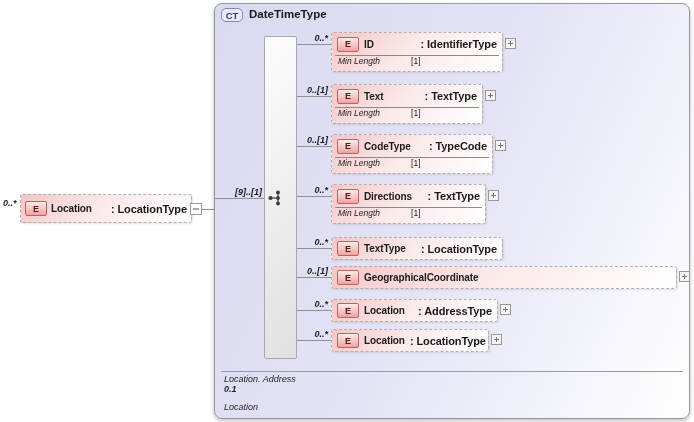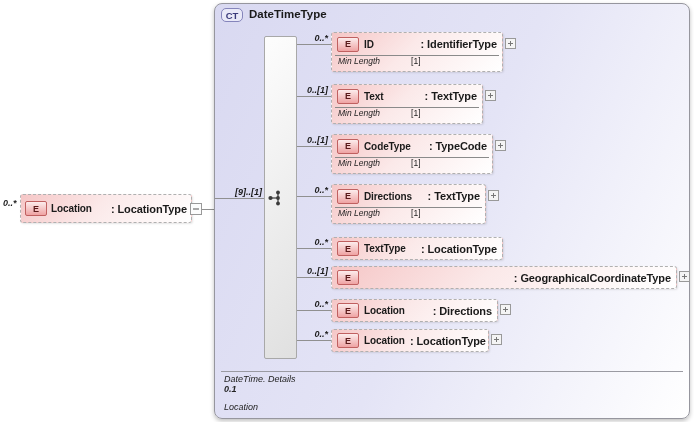--- a/index.html
+++ b/index.html
@@ -171,36 +171,36 @@
         <span class="elem-name">TextType</span>
         <span class="elem-type">: LocationType</span>
       </div>
     </div>
 
     <div class="hline" style="left:82px;top:273px;width:34px;"></div>
     <div class="card-label right" style="left:56px;top:262px;width:57px;">0..[1]</div>
     <div class="elem-box single" style="left:116px;top:262px;width:346px;height:23px;">
       <div class="elem-main">
         <span class="e-icon">E</span>
-        <span class="elem-type">: GeographicalCoordinateType</span>
+        <span class="elem-name">GeographicalCoordinate</span>
       </div>
     </div>
     <svg class="plus-btn" style="left:464px;top:267px;" width="11" height="11" viewBox="0 0 11 11">
       <rect x="0.5" y="0.5" width="10" height="10" fill="#f4f4f4" stroke="#999999"></rect>
       <line x1="3" y1="5.5" x2="8" y2="5.5" stroke="#777777"></line>
         <line x1="5.5" y1="3" x2="5.5" y2="8" stroke="#777777"></line>
     </svg>
 
     <div class="hline" style="left:82px;top:306px;width:34px;"></div>
     <div class="card-label right" style="left:56px;top:295px;width:57px;">0..*</div>
     <div class="elem-box single" style="left:116px;top:295px;width:167px;height:23px;">
       <div class="elem-main">
         <span class="e-icon">E</span>
         <span class="elem-name">Location</span>
-        <span class="elem-type">: Directions</span>
+        <span class="elem-type">: AddressType</span>
       </div>
     </div>
     <svg class="plus-btn" style="left:285px;top:300px;" width="11" height="11" viewBox="0 0 11 11">
       <rect x="0.5" y="0.5" width="10" height="10" fill="#f4f4f4" stroke="#999999"></rect>
       <line x1="3" y1="5.5" x2="8" y2="5.5" stroke="#777777"></line>
         <line x1="5.5" y1="3" x2="5.5" y2="8" stroke="#777777"></line>
     </svg>
 
     <div class="hline" style="left:82px;top:336px;width:34px;"></div>
     <div class="card-label right" style="left:56px;top:325px;width:57px;">0..*</div>
@@ -211,18 +211,18 @@
         <span class="elem-type">: LocationType</span>
       </div>
     </div>
     <svg class="plus-btn" style="left:276px;top:330px;" width="11" height="11" viewBox="0 0 11 11">
       <rect x="0.5" y="0.5" width="10" height="10" fill="#f4f4f4" stroke="#999999"></rect>
       <line x1="3" y1="5.5" x2="8" y2="5.5" stroke="#777777"></line>
         <line x1="5.5" y1="3" x2="5.5" y2="8" stroke="#777777"></line>
     </svg>
 
     <div class="footer-sep"></div>
-    <div class="footer-text" style="top:370px;">DateTime. Details</div>
+    <div class="footer-text" style="top:370px;">Location. Address</div>
     <div class="footer-text" style="top:380px;font-weight:bold;">0.1</div>
     <div class="footer-text" style="top:398px;">Location</div>
   </div>
 
 </div>
 
 </body></html>

